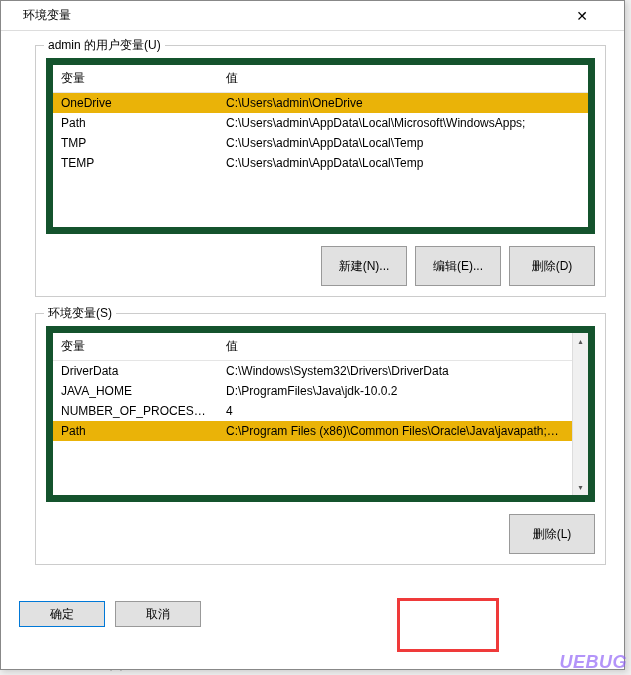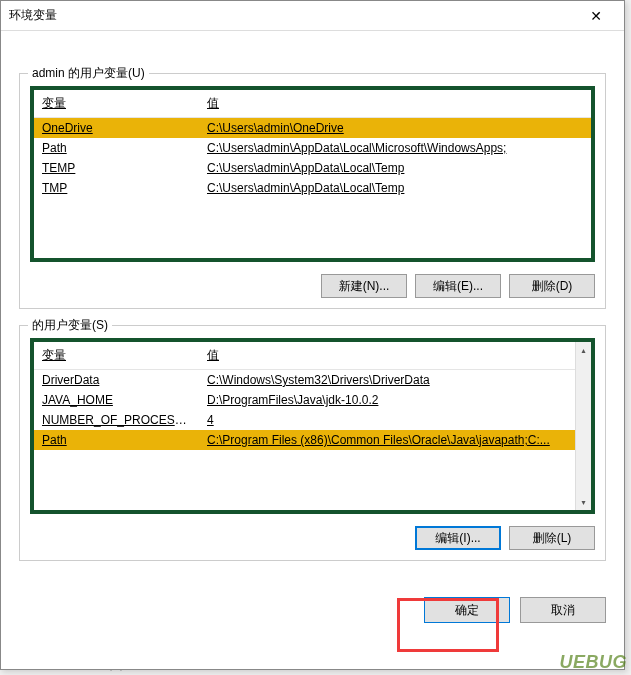--- a/index.html
+++ b/index.html
@@ -18,60 +18,58 @@
   width: 625px;
   height: 670px;
   background: #fff;
   border: 1px solid #888;
   box-shadow: 2px 2px 6px rgba(0,0,0,0.15);
 }
 .titlebar {
   height: 30px;
   display: flex;
   align-items: center;
-  padding: 0 8px;
+  padding: 0 22px;
   background: #fff;
   border-bottom: 1px solid #ddd;
 }
 .titlebar .title { flex: 1; font-size: 12px; }
 .titlebar .close {
   width: 40px;
   height: 28px;
   display: flex;
   align-items: center;
   justify-content: center;
   font-size: 14px;
   font-family: Arial, sans-serif;
   cursor: pointer;
 }
 .content {
-  padding: 14px 18px 14px 18px;
-  margin-top: 28px;
+  padding: 14px 18px 14px 34px;
 }
 .groupbox {
   border: 1px solid #ccc;
   margin-bottom: 16px;
   padding: 12px 10px 10px 10px;
   position: relative;
 }
 .groupbox .legend {
   position: absolute;
   top: -9px;
   left: 8px;
   background: #fff;
   padding: 0 4px;
   font-size: 12px;
 }
 .table-wrap {
-  border: 4px solid #14532d;
+  border: 7px solid #14532d;
   height: 176px;
   overflow-y: auto;
   background: #fff;
   position: relative;
-  text-decoration: underline;
 }
 .table-wrap.sys { height: 176px; }
 .vars-table {
   width: 100%;
   border-collapse: collapse;
   table-layout: fixed;
 }
 .vars-table th {
   text-align: left;
   font-weight: normal;
@@ -109,48 +107,47 @@
   color: #555;
 }
 .btnrow {
   display: flex;
   justify-content: flex-end;
   gap: 8px;
   margin-top: 12px;
 }
 .btn {
   min-width: 86px;
-  height: 24px;
+  height: 40px;
   border: 1px solid #999;
   background: #e1e1e1;
   font-size: 12px;
   cursor: pointer;
   display: inline-flex;
   align-items: center;
   justify-content: center;
   font-family: inherit;
 }
 .btn.focus { border: 2px solid #0078d7; background: #e1e1e1; }
 .bottom-row {
   display: flex;
-  justify-content: flex-end;
   gap: 10px;
   padding: 6px 18px 0 18px;
 }
 .bottom-row .btn { min-width: 86px; height: 26px; }
 .red-box {
   position: absolute;
   border: 3px solid #ef3a3a;
   pointer-events: none;
 }
 .watermark {
   position: absolute;
   right: 4px;
   bottom: 2px;
-  color: #4d7c0f;
+  color: #8b5cf6;
   font-size: 18px;
   font-style: italic;
   font-weight: bold;
   opacity: 0.65;
   letter-spacing: 0.5px;
   pointer-events: none;
 }
 .bg-buttons {
   position: absolute;
   left: 0;
@@ -195,39 +192,39 @@
           <tbody>
             <tr class="hl">
               <td>OneDrive</td>
               <td>C:\Users\admin\OneDrive</td>
             </tr>
             <tr>
               <td>Path</td>
               <td>C:\Users\admin\AppData\Local\Microsoft\WindowsApps;</td>
             </tr>
             <tr>
+              <td>TMP</td>
+              <td>C:\Users\admin\AppData\Local\Temp</td>
+            </tr>
+            <tr>
               <td>TEMP</td>
-              <td>C:\Users\admin\AppData\Local\Temp</td>
-            </tr>
-            <tr>
-              <td>TMP</td>
               <td>C:\Users\admin\AppData\Local\Temp</td>
             </tr>
           </tbody>
         </table>
       </div>
       <div class="btnrow">
         <button class="btn">新建(N)...</button>
         <button class="btn">编辑(E)...</button>
         <button class="btn">删除(D)</button>
       </div>
     </div>
 
     <div class="groupbox">
-      <div class="legend">的用户变量(S)</div>
+      <div class="legend">环境变量(S)</div>
       <div class="table-wrap sys" style="position:relative;">
         <table class="vars-table" style="width:calc(100% - 16px);">
           <thead>
             <tr>
               <th>变量</th>
               <th>值</th>
             </tr>
           </thead>
           <tbody>
             <tr>
@@ -248,21 +245,20 @@
             </tr>
           </tbody>
         </table>
         <div class="scrollbar-fake">
           <div class="arrow">▴</div>
           <div style="flex:1"></div>
           <div class="arrow">▾</div>
         </div>
       </div>
       <div class="btnrow">
-        <button class="btn focus">编辑(I)...</button>
         <button class="btn">删除(L)</button>
       </div>
     </div>
 
   </div>
 
   <div class="bottom-row">
     <button class="btn" style="border:1px solid #0078d7;">确定</button>
     <button class="btn">取消</button>
   </div>

